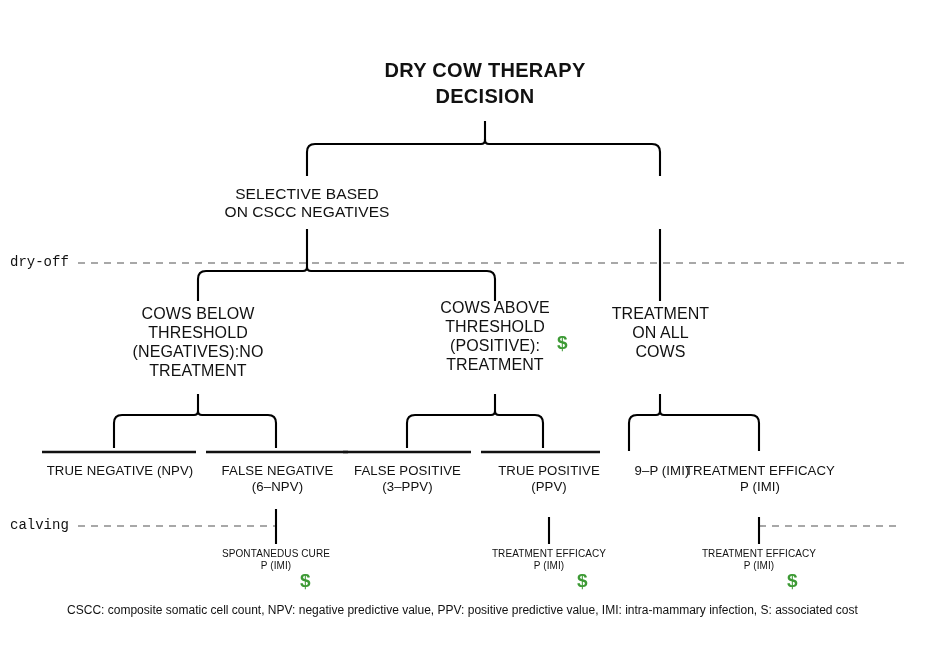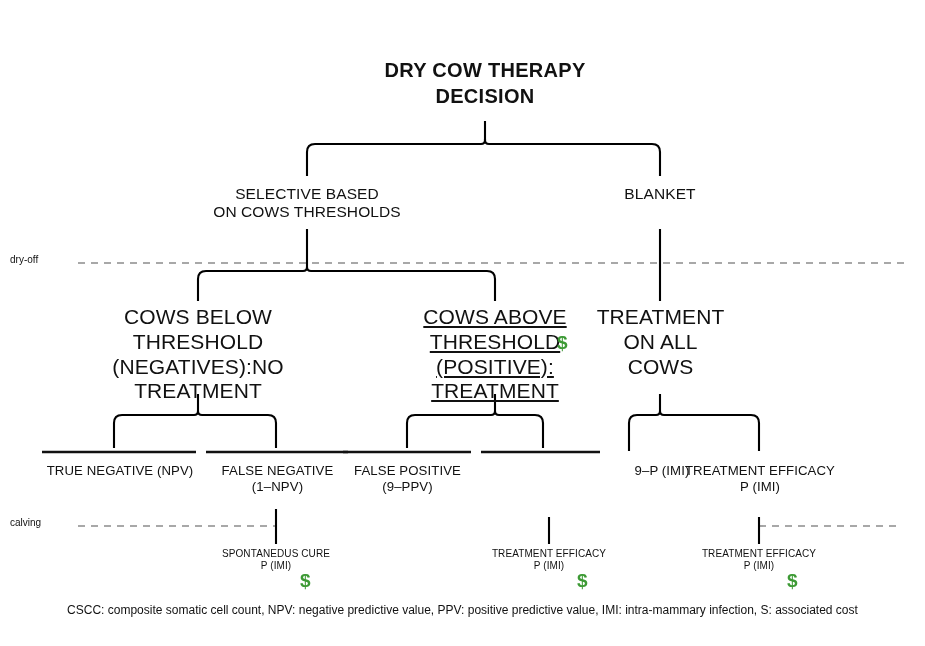--- a/index.html
+++ b/index.html
@@ -39,39 +39,40 @@
     letter-spacing: 0.3px;
     line-height: 1.3;
   }
 
   .level2 {
     font-size: 15.5px;
     font-weight: normal;
   }
 
   .level3 {
-    font-size: 21px;
+    font-size: 16px;
     font-weight: normal;
   }
 
   .leaf {
     font-size: 13.2px;
     font-weight: normal;
   }
 
   .outcome {
     font-size: 10px;
     font-weight: normal;
   }
 
   .axis-label {
     position: absolute;
-    font-size: 10px;
+    font-size: 14px;
     color: #111111;
     white-space: nowrap;
+    font-family: Liberation Mono, monospace;
   }
 
   .cost-marker {
     position: absolute;
     font-size: 19px;
     font-weight: bold;
     color: #3d9a35;
     line-height: 1;
   }
 
@@ -155,42 +156,43 @@
     <path d="M 759 478 L 759 505"></path>
   </svg>
 
   <div class="node-text title" style="left:285px; top:18px; width:400px;">DRY COW THERAPY
 DECISION</div>
 
   <div class="axis-label" style="left:10px; top:215px;">dry-off</div>
   <div class="axis-label" style="left:10px; top:478px;">calving</div>
 
   <div class="node-text level2" style="left:197px; top:146px; width:220px;">SELECTIVE BASED
-ON COWS THRESHOLDS</div>
-  <div class="node-text level2" style="left:580px; top:146px; width:160px;">BLANKET</div>
+ON CSCC NEGATIVES</div>
 
   <div class="node-text level3" style="left:98px; top:266px; width:200px;">COWS BELOW
 THRESHOLD
 (NEGATIVES):NO
 TREATMENT</div>
-  <div class="node-text level3" style="left:410px; top:266px; width:170px;text-decoration:underline;">COWS ABOVE
+  <div class="node-text level3" style="left:410px; top:260px; width:170px;">COWS ABOVE
 THRESHOLD
 (POSITIVE):
 TREATMENT</div>
   <div class="node-text level3" style="left:588px; top:266px; width:145px;">TREATMENT
 ON ALL
 COWS</div>
 
   <div class="cost-marker" style="left:557px; top:294px;">$</div>
 
   <div class="node-text leaf" style="left:40px; top:424px; width:160px;text-align:center;">TRUE NEGATIVE (NPV)</div>
   <div class="node-text leaf" style="left:205px; top:424px; width:145px;">FALSE NEGATIVE
-(1–NPV)</div>
+(6–NPV)</div>
   <div class="node-text leaf" style="left:340px; top:424px; width:135px;">FALSE POSITIVE
-(9–PPV)</div>
+(3–PPV)</div>
+  <div class="node-text leaf" style="left:483px; top:424px; width:132px;">TRUE POSITIVE
+(PPV)</div>
   <div class="node-text leaf" style="left:594px; top:424px; width:136px;">9–P (IMI)</div>
   <div class="node-text leaf" style="left:675px; top:424px; width:170px;">TREATMENT EFFICACY
 P (IMI)</div>
 
   <div class="node-text outcome" style="left:196px; top:509px; width:160px;">SPONTANEDUS CURE
 P (IMI)</div>
   <div class="node-text outcome" style="left:464px; top:509px; width:170px;">TREATMENT EFFICACY
 P (IMI)</div>
   <div class="node-text outcome" style="left:674px; top:509px; width:170px;">TREATMENT EFFICACY
 P (IMI)</div>

